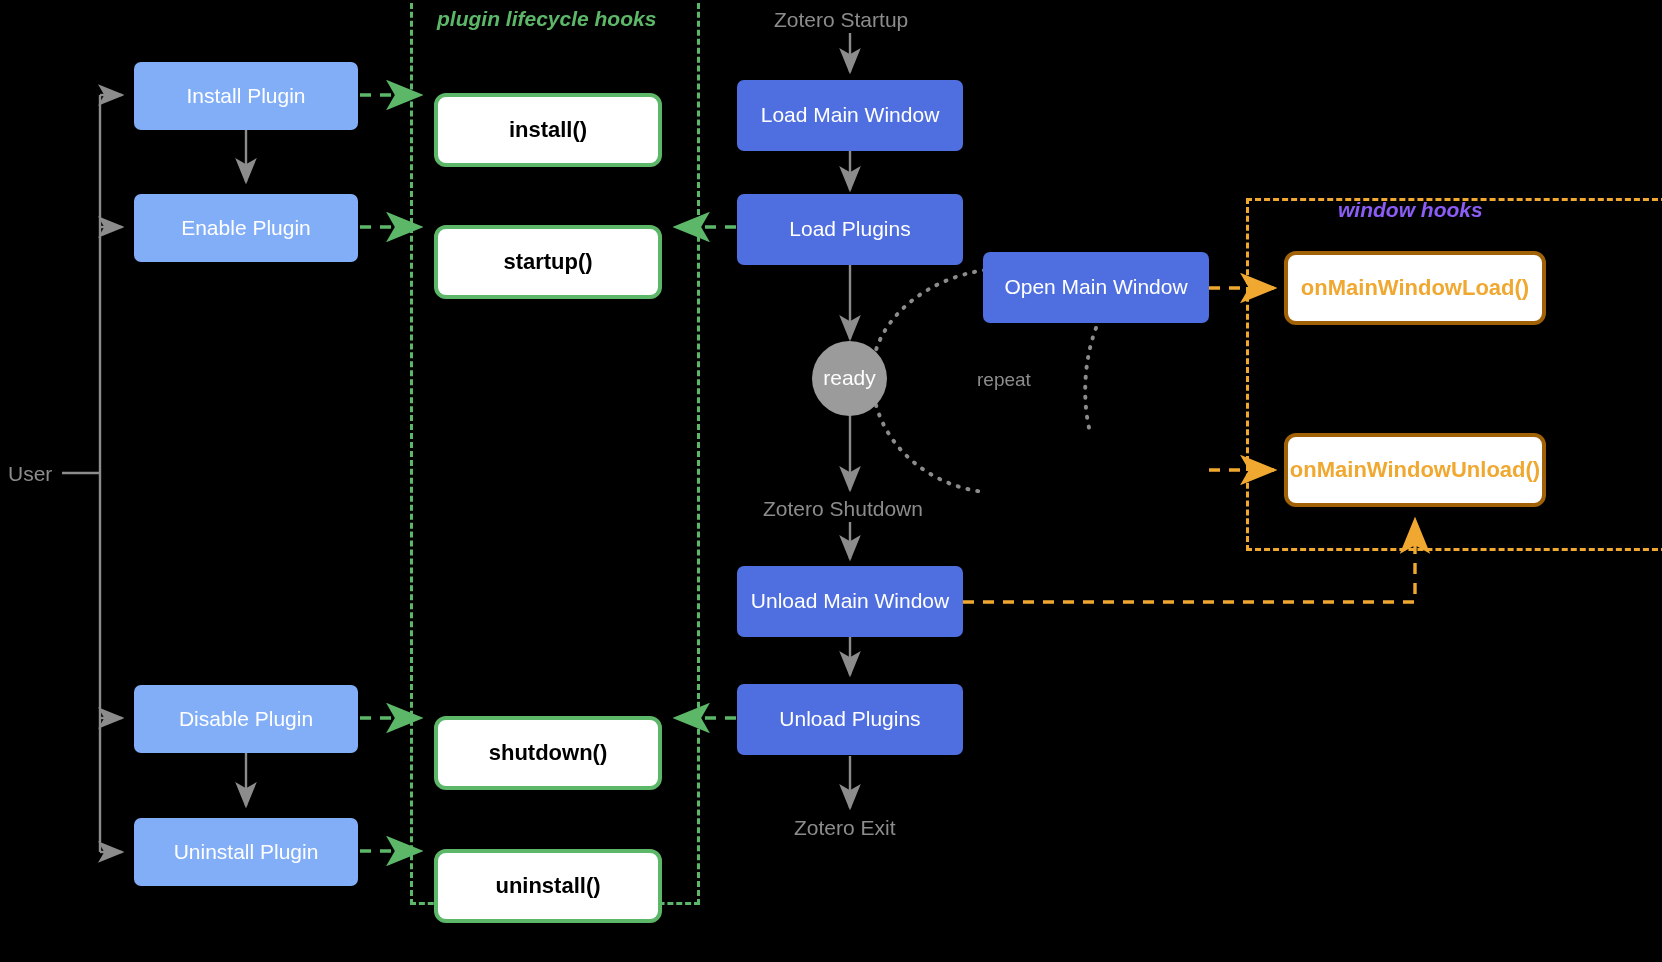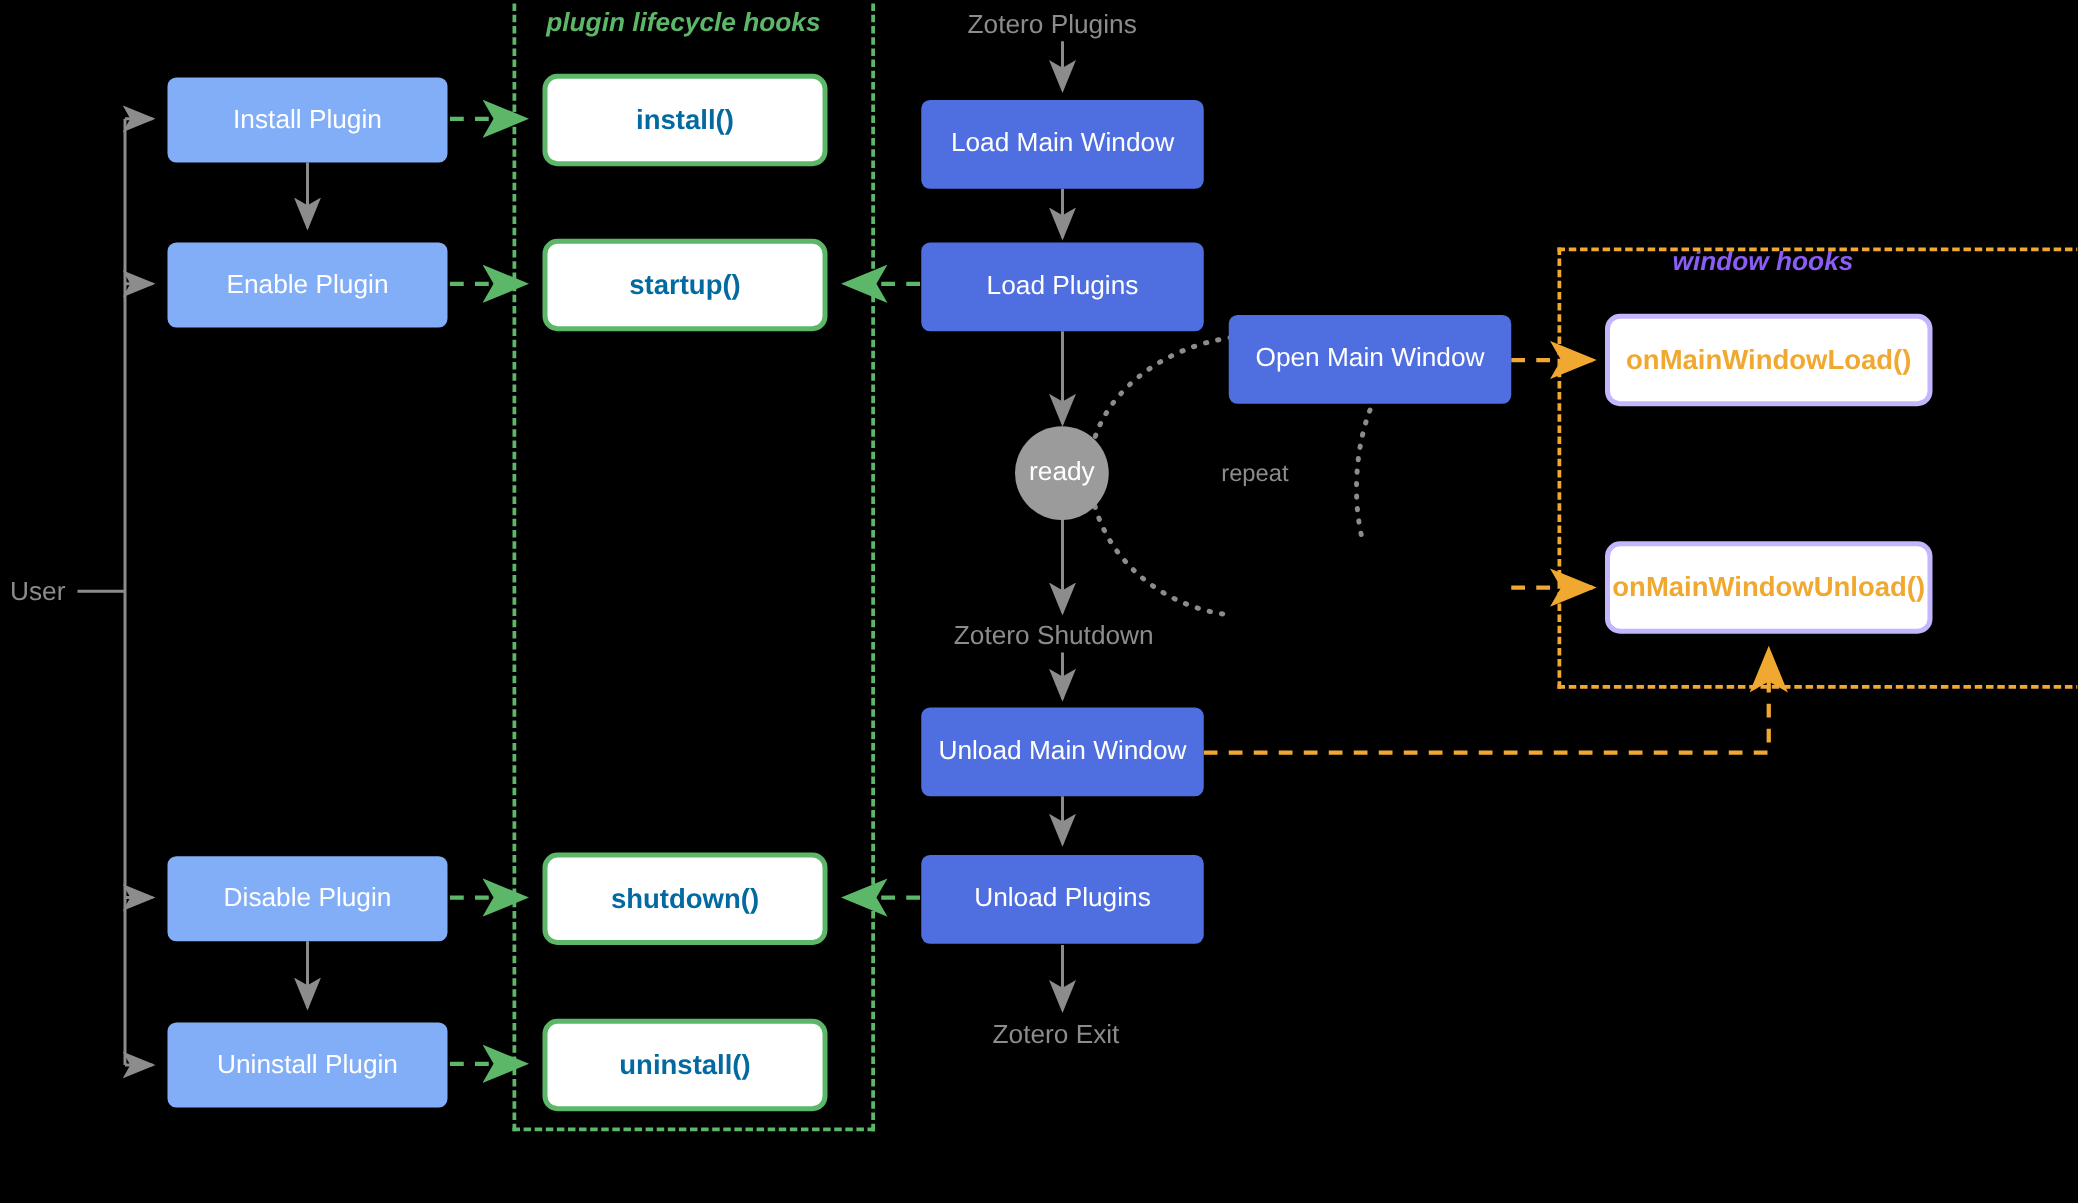--- a/index.html
+++ b/index.html
@@ -43,27 +43,28 @@
   .node-blue-dark {
     background: #4F6FE0;
     border-radius: 7px;
     color: #ffffff;
     font-size: 21px;
   }
   .node-hook-green {
     background: #ffffff;
     border: 4px solid #5CB868;
     border-radius: 12px;
-    color: #0369a1;
+    color: #000000;
     font-size: 22px;
     font-weight: bold;
+    margin-top: 34px;
   }
   .node-hook-orange {
     background: #ffffff;
-    border: 4px solid #c4b5fd;
+    border: 4px solid #a16207;
     border-radius: 12px;
     color: #F0A830;
     font-size: 22px;
     font-weight: bold;
   }
   .node-circle {
     background: #9B9B9B;
     border-radius: 50%;
     color: #ffffff;
     font-size: 21px;
@@ -174,21 +175,21 @@
       <path d="M1209,470 L1274,470" marker-end="url(#arrowOrange)"></path>
     </g>
 
     <g stroke="#F0A830" stroke-width="3.4" fill="none" stroke-dasharray="11,9">
       <path d="M963,602 L1415,602 L1415,520" marker-end="url(#arrowOrange)"></path>
     </g>
   </svg>
 
   <div class="plain-label" style="left:8px; top:462px;">User</div>
 
-  <div class="plain-label" style="left:774px; top:8px;">Zotero Plugins</div>
+  <div class="plain-label" style="left:774px; top:8px;">Zotero Startup</div>
 
   <div class="plain-label" style="left:763px; top:497px;text-align:center;">Zotero Shutdown</div>
 
   <div class="plain-label" style="left:794px; top:816px;">Zotero Exit</div>
 
   <div class="edge-label" style="left:977px; top:369px;">repeat</div>
 
   <div class="node node-blue-light" style="left:134px; top:62px; width:224px; height:68px;">
     <span>Install Plugin</span>
   </div>

